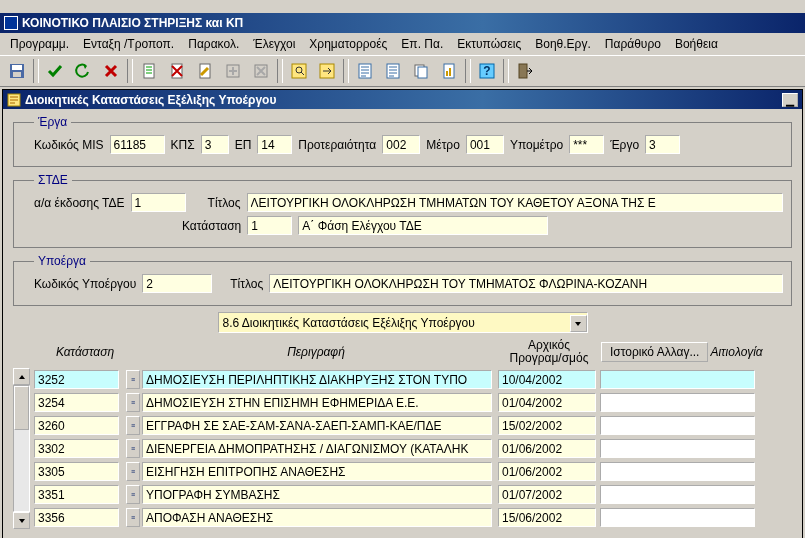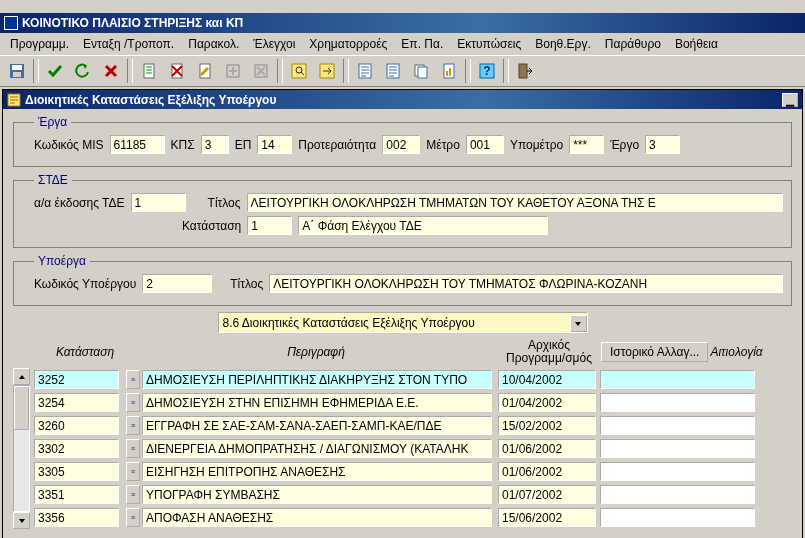--- a/index.html
+++ b/index.html
@@ -248,21 +248,21 @@
               <path d="M1 2 L7 2 L4 6 Z" fill="#000"></path>
             </svg>
           </div>
       </div>
     </div>
 
     <div class="headers">
       <div class="h1">Κατάσταση</div>
       <div class="h2">Περιγραφή</div>
       <div class="h3">
-        <span>Αρχικός</span><br><span>Προγραμμ/σμός</span>
+        <span>Αρχικός</span><br><span>Προγραμ/σμός</span>
       </div>
       <div class="h4">
         <button class="histbtn">Ιστορικό Αλλαγ...</button>
         <span style="font-style:italic;font-size:12px">Αιτιολογία</span>
       </div>
     </div>
 
     <div class="gridwrap">
       <div class="scrollcol">
         <div class="scrbtn">

